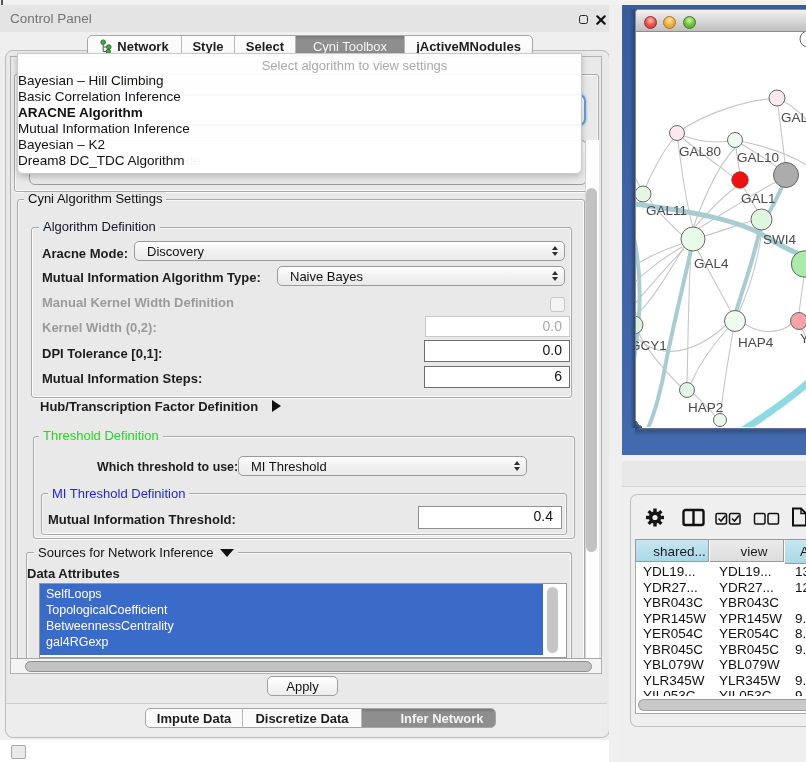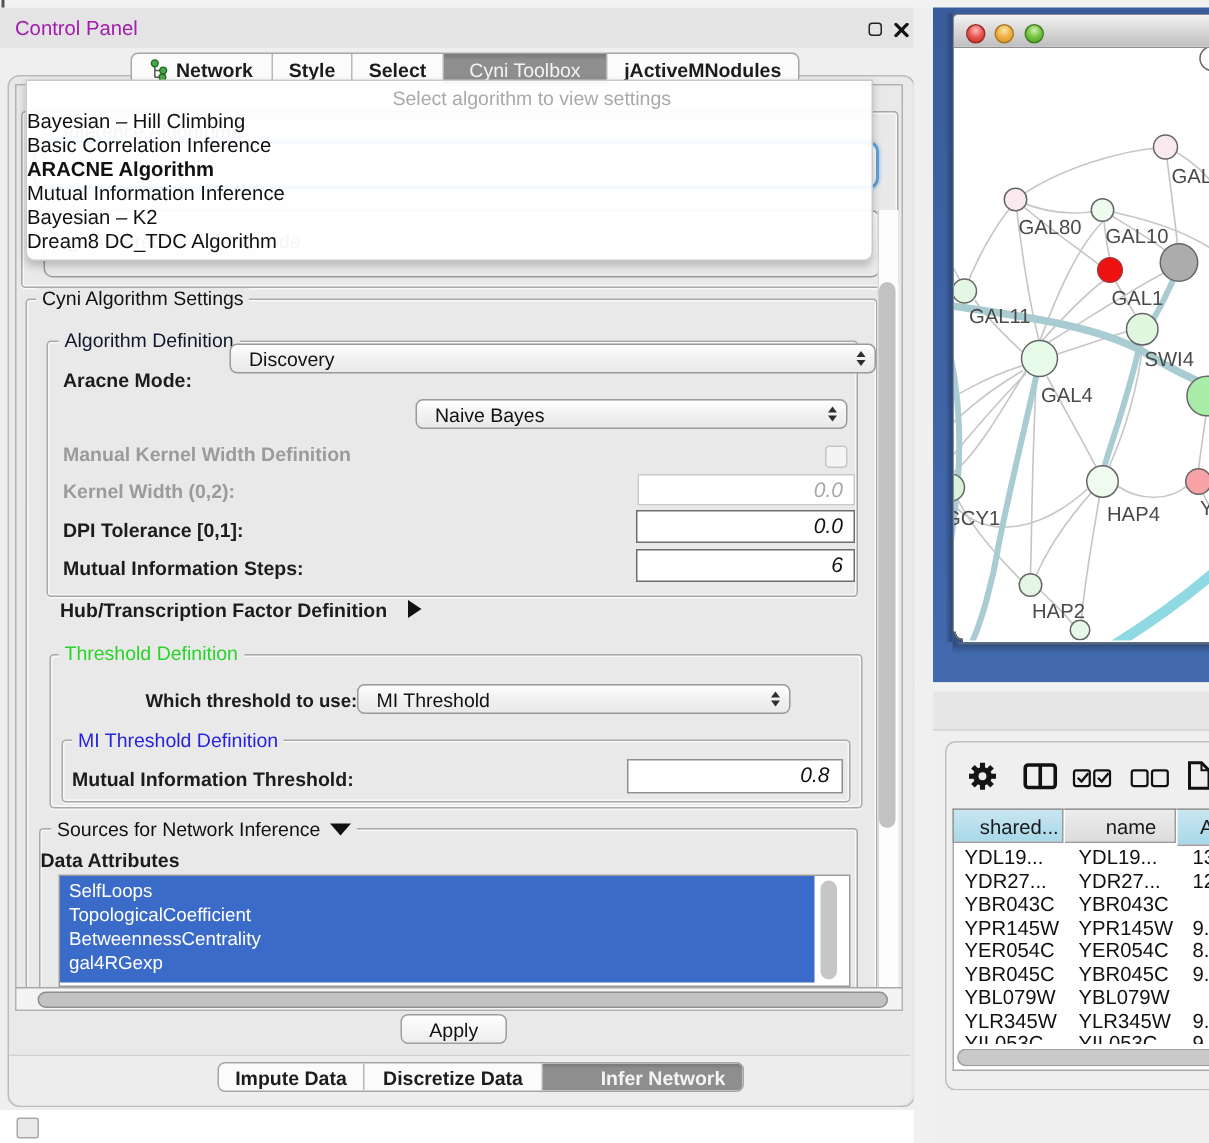--- a/index.html
+++ b/index.html
@@ -9,35 +9,35 @@
   .groupbox{position:absolute;border:1px solid #a9a9a9;border-radius:3px;box-shadow:inset 0 0 0 1px rgba(255,255,255,0.7),0 1px 0 rgba(255,255,255,0.7);}
   .gtitle{position:absolute;font-size:13px;background:#e9e9e9;padding:0 4px;line-height:14px;white-space:nowrap;}
   .lbl{position:absolute;font-size:13px;font-weight:bold;color:#1c1c1c;white-space:nowrap;}
   .lbl-dis{color:#9b9b9b;}
   .combo{position:absolute;border:1px solid #9a9a9a;border-radius:4px;background:linear-gradient(#ffffff,#f2f2f2 45%,#e9e9e9);font-size:13px;color:#111;}
   .combo .ctext{position:absolute;left:12px;top:2px;white-space:nowrap;}
   .combo .arrows{position:absolute;right:6px;top:50%;transform:translateY(-50%);}
   .combo .arrows i{display:block;width:0;height:0;border-left:3.5px solid transparent;border-right:3.5px solid transparent;}
   .combo .arrows .u{border-bottom:4.6px solid #2e2e2e;margin-bottom:2px;}
   .combo .arrows .d{border-top:4.6px solid #2e2e2e;}
-  .tfield{position:absolute;background:#fff;font-size:14px;color:#111;text-align:right;font-style:italic;}
+  .tfield{position:absolute;background:#fff;font-size:14px;color:#111;text-align:right;}
   .seg{display:flex;position:absolute;border:1px solid #a6a6a6;border-radius:5px;background:#fbfbfb;overflow:hidden;font-size:13px;color:#1c1c1c;}
   .seg .s{display:flex;align-items:center;justify-content:center;border-left:1px solid #b8b8b8;white-space:nowrap;}
   .seg .s:first-child{border-left:none;}
   .seg .sel{background:linear-gradient(#777777,#8e8e8e 20%,#8e8e8e);color:#f4f4f4;}
 </style>
 </head>
 <body>
 <div id="root">
 
   <div class="abs" style="left:0;top:0;width:806px;height:5px;background:#f2f2f2;"></div>
   <div class="abs" style="left:1px;top:0;width:2px;height:8px;background:#555;"></div>
 
   <div class="abs" style="left:0;top:5px;width:619px;height:27px;background:#e4e4e4;border-bottom:1px solid #d6d6d6;"></div>
-  <div class="abs" style="left:10px;top:11px;font-size:13.5px;color:#a21caf;">Control Panel</div>
+  <div class="abs" style="left:10px;top:11px;font-size:13.5px;color:#737373;">Control Panel</div>
   <div class="abs" style="left:579px;top:15px;width:7px;height:7px;border:1.5px solid #222;border-radius:2.5px;"></div>
   <svg class="abs" style="left:596px;top:15px;" width="10" height="10" viewBox="0 0 10 10">
       <g stroke="#141414" stroke-width="2.2" stroke-linecap="round">
         <line x1="1.3" y1="1.3" x2="8.7" y2="8.7"></line>
         <line x1="8.7" y1="1.3" x2="1.3" y2="8.7"></line>
       </g>
     </svg>
 
   <div class="abs" style="left:0;top:32px;width:619px;height:708px;background:#efefef;"></div>
 
@@ -69,28 +69,29 @@
   <div class="abs" style="left:42px;top:80px;font-size:13px;color:rgba(60,60,60,0.85);">Inference Algorithms:</div>
   <div class="abs" style="left:45px;top:153px;font-size:13px;color:rgba(60,60,60,0.85);">gal4filtered.sif default node</div>
 
   <div class="groupbox" style="left:17px;top:199px;width:566px;height:459px;"></div>
   <div class="gtitle" style="left:24px;top:192px;color:#111;">Cyni Algorithm Settings</div>
 
   <div class="groupbox" style="left:31px;top:227px;width:539px;height:169px;"></div>
   <div class="gtitle" style="left:39px;top:220px;color:#0f172a;">Algorithm Definition</div>
 
   <div class="lbl" style="left:42px;top:246px;">Aracne Mode:</div>
-  <div class="combo" style="left:134px;top:229px;width:429px;height:18px;border-radius:5px;margin-left:19px;">
+  <div class="combo" style="left:134px;top:241px;width:429px;height:18px;border-radius:5px;">
     <div class="ctext">Discovery</div>
       <div class="arrows">
         <i class="u"></i>
         <i class="d"></i>
       </div>
   </div>
 
+  <div class="lbl" style="left:42px;top:270px;">Mutual Information Algorithm Type:</div>
   <div class="combo" style="left:277px;top:266px;width:286px;height:18px;border-radius:5px;">
     <div class="ctext">Naive Bayes</div>
       <div class="arrows">
         <i class="u"></i>
         <i class="d"></i>
       </div>
   </div>
 
   <div class="lbl lbl-dis" style="left:42px;top:295px;">Manual Kernel Width Definition</div>
   <div class="abs" style="left:550px;top:297px;width:13px;height:13px;border:1px solid #c6c6c6;border-radius:3px;background:#f4f4f4;"></div>
@@ -115,21 +116,21 @@
     <div class="ctext">MI Threshold</div>
       <div class="arrows">
         <i class="u"></i>
         <i class="d"></i>
       </div>
   </div>
 
   <div class="groupbox" style="left:41px;top:493px;width:524px;height:40px;"></div>
   <div class="gtitle" style="left:48px;top:487px;color:#2424e0;">MI Threshold Definition</div>
   <div class="lbl" style="left:48px;top:512px;">Mutual Information Threshold:</div>
-  <div class="tfield" style="left:418px;top:506px;width:134px;height:19px;border:1px solid #8f8f8f;padding:1px 8px 1px 0;">0.8</div>
+  <div class="tfield" style="left:418px;top:506px;width:134px;height:19px;border:1px solid #8f8f8f;padding:1px 8px 1px 0;">0.4</div>
 
   <div class="groupbox" style="left:26px;top:552px;width:544px;height:106px;border-bottom:none;border-radius:3px 3px 0 0;"></div>
   <div class="gtitle" style="left:34px;top:546px;color:#111;">Sources for Network Inference <span style="display:inline-block;width:0;height:0;border-top:8px solid #111;border-left:7px solid transparent;border-right:7px solid transparent;margin-left:3px;"></span></div>
   <div class="lbl" style="left:27px;top:566px;">Data Attributes</div>
 
   <div class="abs" style="left:39px;top:583px;width:526px;height:73px;border:1px solid #999;background:#fff;"></div>
   <div class="abs" style="left:40px;top:584px;width:503px;height:71px;background:#3b6bc8;"></div>
   <div class="abs" style="left:46px;top:586px;font-size:12.5px;color:#fff;line-height:16px;">SelfLoops<br>TopologicalCoefficient<br>BetweennessCentrality<br>gal4RGexp</div>
   <div class="abs" style="left:547px;top:587px;width:11px;height:66px;background:#c6c6c6;border-radius:6px;"></div>
 
@@ -278,21 +279,21 @@
       <rect x="130" y="8.5" width="10.5" height="10.5" rx="1.5"></rect>
     </g>
     <g fill="none" stroke="#111" stroke-width="2">
       <path d="M 155,3.5 l 8,0 5,5 0,12 -13,0 z"></path>
       <path d="M 163,3.5 l 0,5 5,0" stroke-width="1.4"></path>
     </g>
   </svg>
 
   <div class="abs" style="left:635px;top:539px;width:171px;height:173px;background:#fff;border:1px solid #a8a8a8;border-right:none;"></div>
   <div class="abs" style="left:635px;top:539px;width:74px;height:23px;background:linear-gradient(#c9e6f0,#a8d8e8);border:1px solid #9a9a9a;text-align:center;font-size:13.5px;color:#1a1a1a;line-height:23px;padding-left:15px;box-sizing:border-box;">shared...</div>
-  <div class="abs" style="left:710px;top:539px;width:74px;height:23px;background:linear-gradient(#ececec,#dcdcdc);border:1px solid #9a9a9a;border-left:none;text-align:center;font-size:13.5px;color:#1a1a1a;line-height:23px;padding-left:15px;box-sizing:border-box;">name</div>
+  <div class="abs" style="left:710px;top:539px;width:74px;height:23px;background:linear-gradient(#ececec,#dcdcdc);border:1px solid #9a9a9a;border-left:none;text-align:center;font-size:13.5px;color:#1a1a1a;line-height:23px;padding-left:15px;box-sizing:border-box;">view</div>
   <div class="abs" style="left:785px;top:539px;width:21px;height:23px;background:linear-gradient(#c9e6f0,#a8d8e8);border:1px solid #9a9a9a;border-left:none;border-right:none;overflow:hidden;">
       <div style="position:absolute;left:15px;top:0;font-size:13.5px;color:#1a1a1a;line-height:23px;">A</div>
     </div>
 
   <div class="abs" style="left:643px;top:564px;width:70px;font-size:13.5px;color:#111;line-height:15.5px;white-space:nowrap;">YDL19...<br>YDR27...<br>YBR043C<br>YPR145W<br>YER054C<br>YBR045C<br>YBL079W<br>YLR345W<br>YIL053C</div>
   <div class="abs" style="left:719px;top:564px;width:70px;font-size:13.5px;color:#111;line-height:15.5px;white-space:nowrap;">YDL19...<br>YDR27...<br>YBR043C<br>YPR145W<br>YER054C<br>YBR045C<br>YBL079W<br>YLR345W<br>YIL053C</div>
   <div class="abs" style="left:795px;top:564px;width:30px;font-size:13.5px;color:#111;line-height:15.5px;white-space:nowrap;overflow:hidden;">13...<br>12...<br>&nbsp;<br>9...<br>8...<br>9...<br>&nbsp;<br>9...<br>9...</div>
 
   <div class="abs" style="left:636px;top:696px;width:170px;height:16px;background:#fff;"></div>
   <div class="abs" style="left:638px;top:699px;width:168px;height:10px;background:#c9c9c9;border:1px solid #9f9f9f;border-right:none;border-radius:6px 0 0 6px;"></div>

